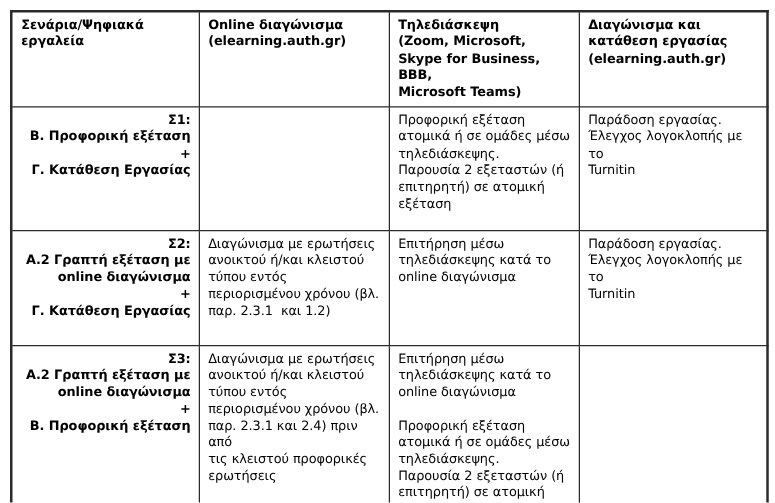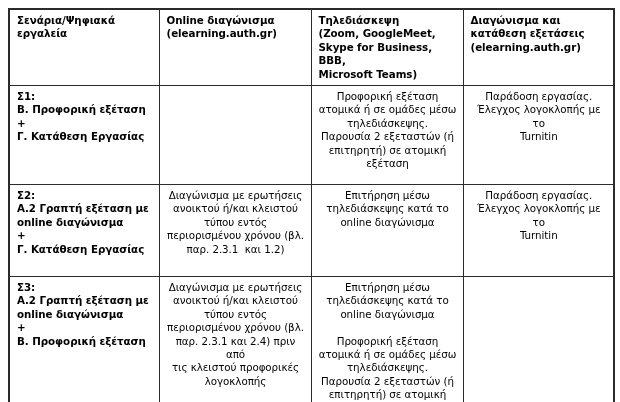--- a/index.html
+++ b/index.html
@@ -46,25 +46,25 @@
     letter-spacing: -0.05px;
   }
 
   .head-cell {
     font-weight: bold;
     height: 62px;
   }
 
   .scen-cell {
     font-weight: bold;
+    text-align: right;
   }
 
   .body-cell {
     font-weight: normal;
-    text-align: center;
   }
 
   .row-1 td { height: 90px; }
   .row-2 td { height: 83px; }
   .row-3 td { height: 150px; }
 
   .line {
     display: block;
     white-space: pre-wrap;
     word-wrap: break-word;
@@ -93,27 +93,27 @@
         <td class="head-cell">
             <span class="line">Σενάρια/Ψηφιακά</span>
             <span class="line">εργαλεία</span>
           </td>
         <td class="head-cell">
             <span class="line">Online διαγώνισμα</span>
             <span class="line">(elearning.auth.gr)</span>
           </td>
         <td class="head-cell">
             <span class="line">Τηλεδιάσκεψη</span>
-            <span class="line">(Zoom, GoogleMeet,</span>
+            <span class="line">(Zoom, Microsoft,</span>
             <span class="line">Skype for Business, BBB,</span>
             <span class="line">Microsoft Teams)</span>
           </td>
         <td class="head-cell">
             <span class="line">Διαγώνισμα και</span>
-            <span class="line">κατάθεση εξετάσεις</span>
+            <span class="line">κατάθεση εργασίας</span>
             <span class="line">(elearning.auth.gr)</span>
           </td>
       </tr>
     </thead>
     <tbody>
       <tr class="row-1">
         <td class="scen-cell">
             <span class="line">Σ1:</span>
             <span class="line">Β. Προφορική εξέταση</span>
             <span class="line">+</span>
@@ -168,21 +168,21 @@
             <span class="line">+</span>
             <span class="line">Β. Προφορική εξέταση</span>
           </td>
         <td class="body-cell">
             <span class="line">Διαγώνισμα με ερωτήσεις</span>
             <span class="line">ανοικτού ή/και κλειστού</span>
             <span class="line">τύπου εντός</span>
             <span class="line">περιορισμένου χρόνου (βλ.</span>
             <span class="line">παρ. 2.3.1 και 2.4) πριν από</span>
             <span class="line">τις κλειστού προφορικές</span>
-            <span class="line">λογοκλοπής</span>
+            <span class="line">ερωτήσεις</span>
           </td>
         <td class="body-cell">
             <span class="line">Επιτήρηση μέσω</span>
             <span class="line">τηλεδιάσκεψης κατά το</span>
             <span class="line">online διαγώνισμα</span>
             <span class="gap"></span>
             <span class="line">Προφορική εξέταση</span>
             <span class="line">ατομικά ή σε ομάδες μέσω</span>
             <span class="line">τηλεδιάσκεψης.</span>
             <span class="line">Παρουσία 2 εξεταστών (ή</span>

